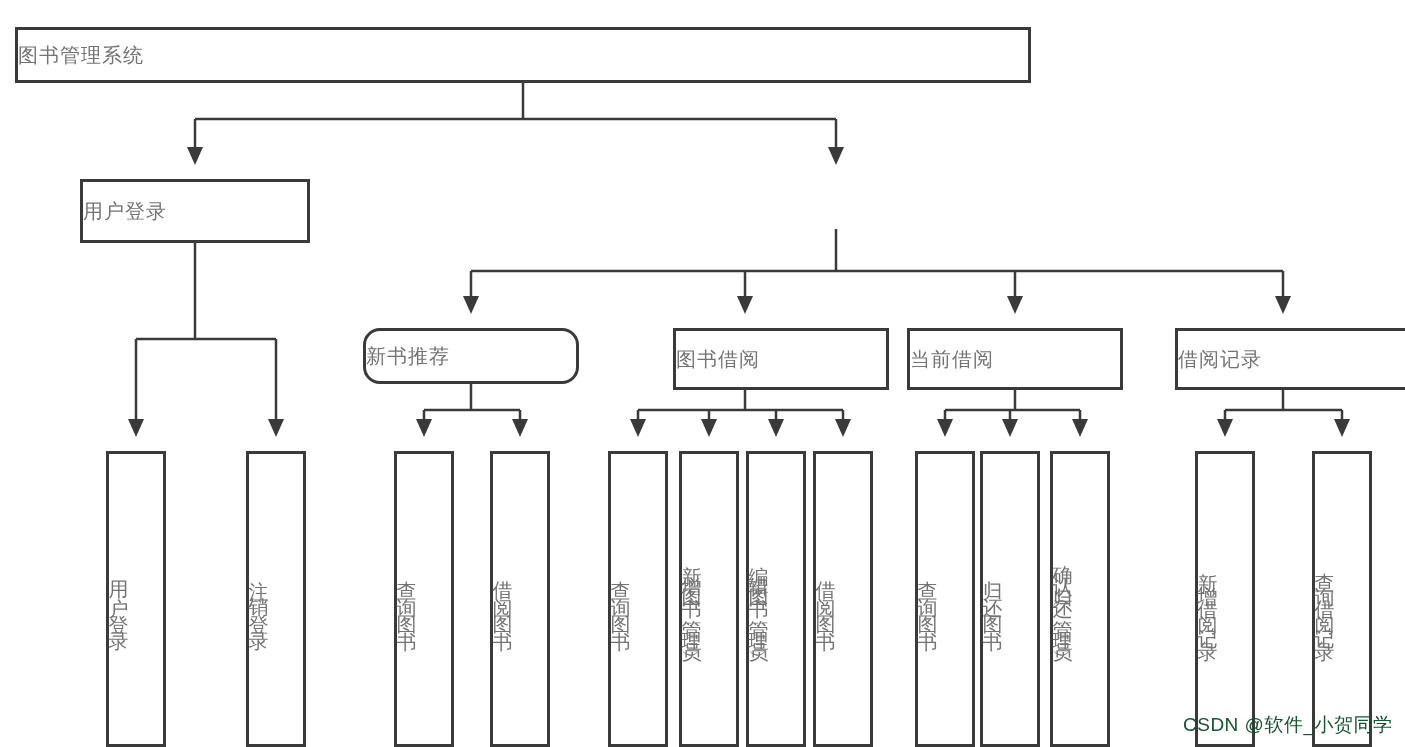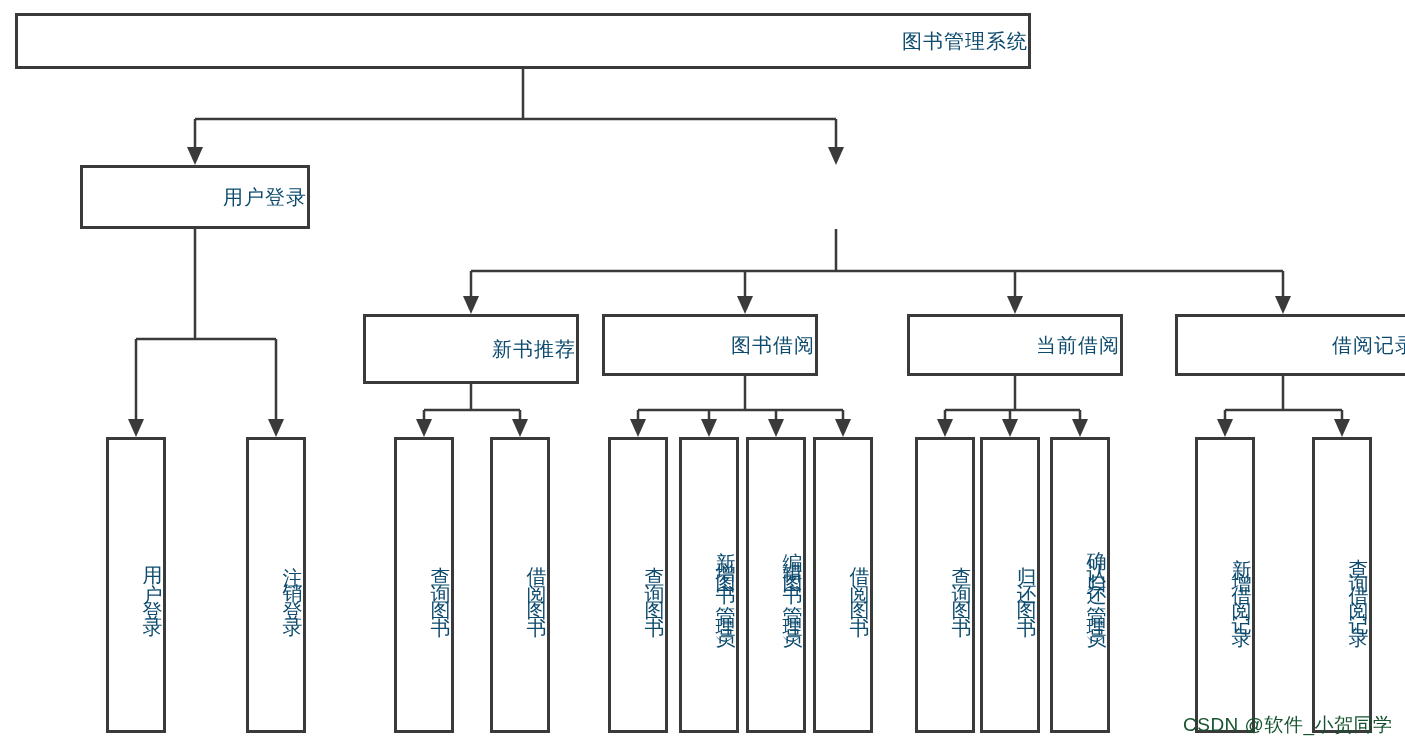--- a/index.html
+++ b/index.html
@@ -1,32 +1,32 @@
 <!DOCTYPE html>
 <html><head>
 <meta charset="utf-8">
 <style>
   html,body{margin:0;padding:0;background:#ffffff;}
   body{width:1405px;height:747px;position:relative;font-family:"Liberation Sans",sans-serif;overflow:hidden;}
   .canvas{position:absolute;left:0;top:0;width:1405px;height:747px;}
   svg.connectors{position:absolute;left:0;top:0;z-index:1;}
   .box{position:absolute;background:#ffffff;border:3px solid #3a3a3a;box-sizing:border-box;
-       display:flex;align-items:center;justify-content:flex-end;color:#0c4a6e;z-index:2;}
+       display:flex;align-items:center;justify-content:flex-start;color:#737373;z-index:2;margin-top:14px;}
   .h span{font-size:20px;letter-spacing:1px;white-space:nowrap;}
   .v span{writing-mode:vertical-rl;font-size:20px;line-height:1;}
   .v-s span{letter-spacing:17px;}
   .v-m span{letter-spacing:14px;}
   .v-l span{letter-spacing:11px;}
 
   #n-root   {left:15px;  top:13px;  width:1016px;height:56px;}
   #n-user   {left:80px;  top:165px; width:230px; height:64px;}
   #n-mgmt   {left:717px; top:165px; width:238px; height:64px;}
-  #n-rec    {left:363px; top:314px; width:216px; height:70px;}
-  #n-borrow {left:602px; top:314px; width:216px; height:62px;}
-  #n-current{left:907px; top:314px; width:216px; height:62px;padding-left:47px;}
+  #n-rec    {left:363px; top:314px; width:216px; height:56px;border-radius:17px;}
+  #n-borrow {left:673px; top:314px; width:216px; height:62px;}
+  #n-current{left:907px; top:314px; width:216px; height:62px;}
   #n-records{left:1175px;top:314px; width:244px; height:62px;}
 
   .leaf{top:437px;width:60px;height:296px;}
   #l-1 {left:106px;}  #l-2 {left:246px;}
   #l-3 {left:394px;}  #l-4 {left:490px;}
   #l-5 {left:608px;}  #l-6 {left:679px;}
   #l-7 {left:746px;}  #l-8 {left:813px;}
   #l-9 {left:915px;}  #l-10{left:980px;} #l-11{left:1050px;}
   #l-12{left:1195px;} #l-13{left:1312px;}
 

